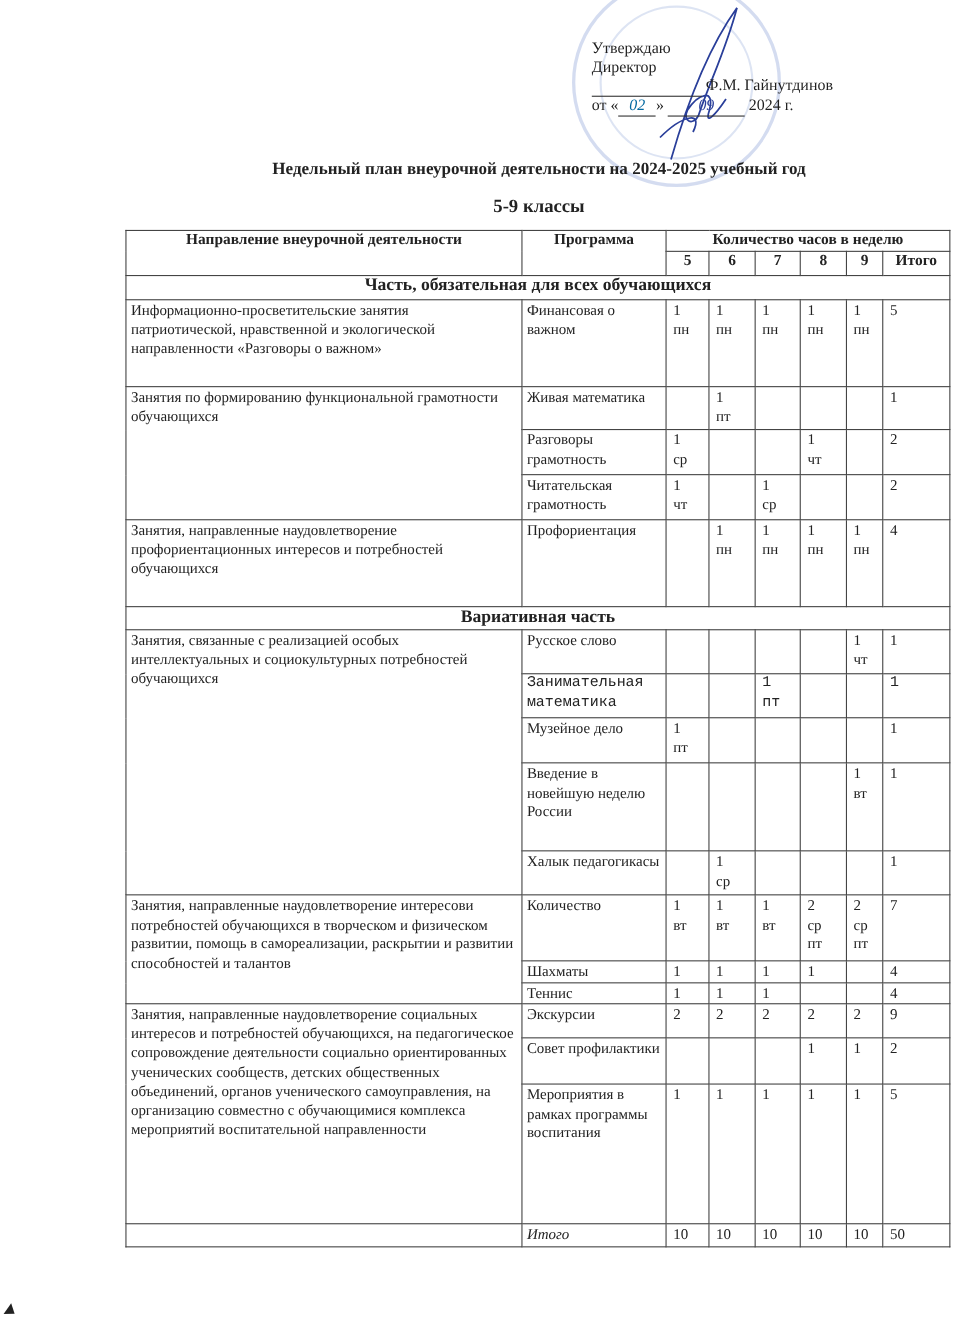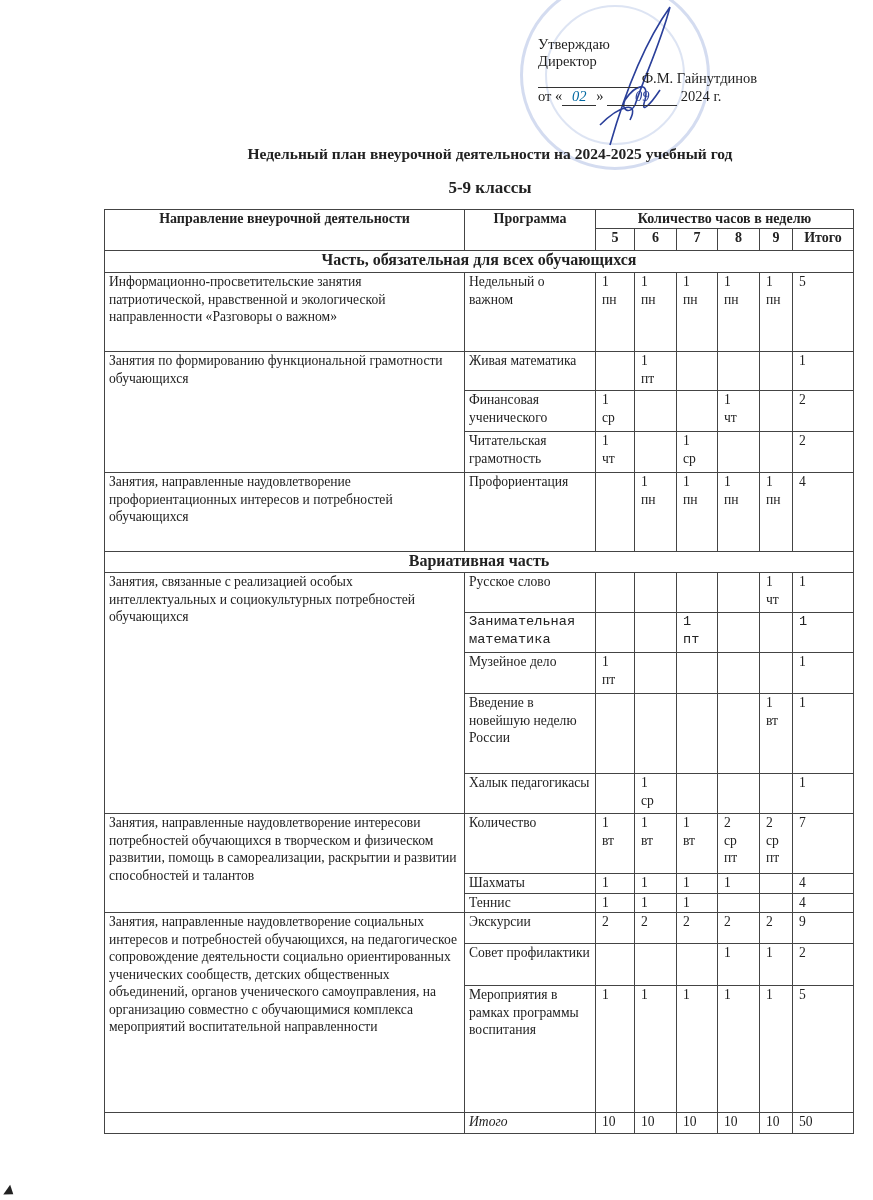--- a/index.html
+++ b/index.html
@@ -10,21 +10,21 @@
   .approval .sig-blank { display:inline-block; width:100px; border-bottom:1px solid #333; }
   .approval .date-blank { display:inline-block; border-bottom:1px solid #333; }
   .stamp { position:absolute; left:520px; top:-20px; width:190px; height:190px; border-radius:50%;
            border:3px solid rgba(100,130,200,0.28); box-sizing:border-box; pointer-events:none; }
   .stamp::after { content:""; position:absolute; left:22px; top:22px; right:22px; bottom:22px;
            border-radius:50%; border:2px solid rgba(100,130,200,0.22); }
   .signature { position:absolute; left:590px; top:5px; pointer-events:none; }
   .title { position:absolute; left:0; width:100%; text-align:center; font-weight:bold; }
   .doc-title { top:145px; font-size:15.5px; left:100px; width:780px; }
   .doc-sub { top:178px; font-size:17px; left:100px; width:780px; }
-  table.plan { position:absolute; left:104px; top:209px; width:749px; border-collapse:collapse;
+  table.plan { position:absolute; left:114px; top:209px; width:749px; border-collapse:collapse;
                font-size:13.6px; line-height:17.5px; table-layout:fixed; }
   table.plan td, table.plan th { border:1px solid #444; vertical-align:top; padding:0 4px; text-align:left; font-weight:normal; }
   table.plan th { font-weight:bold; text-align:center; vertical-align:top; font-size:14px; }
   table.plan td.section { text-align:center; font-weight:bold; font-size:16px; }
   td.num { padding-left:6px !important; }
   td.italic { font-style:italic; }
   .mark { position:absolute; left:6px; top:1186px; width:0; height:0;
           border-left:8px solid #222; border-top:6px solid transparent; border-bottom:6px solid transparent; transform:rotate(35deg); }
 </style>
 </head>
@@ -74,21 +74,21 @@
       <th>9</th>
       <th>Итого</th>
     </tr>
   </thead>
   <tbody id="plan-body">
       <tr style="height: 22px;">
         <td colspan="8" class="section">Часть, обязательная для всех обучающихся</td>
       </tr>
       <tr style="height: 79px;">
         <td rowspan="1">Информационно-просветительские занятия патриотической, нравственной и экологической направленности «Разговоры о важном»</td>
-        <td>Недельный о важном</td>
+        <td>Финансовая о важном</td>
         <td class="num" style="white-space: pre-line;">1
 пн</td>
         <td class="num" style="white-space: pre-line;">1
 пн</td>
         <td class="num" style="white-space: pre-line;">1
 пн</td>
         <td class="num" style="white-space: pre-line;">1
 пн</td>
         <td class="num" style="white-space: pre-line;">1
 пн</td>
@@ -99,21 +99,21 @@
         <td>Живая математика</td>
         <td class="num"></td>
         <td class="num" style="white-space: pre-line;">1
 пт</td>
         <td class="num"></td>
         <td class="num"></td>
         <td class="num"></td>
         <td class="num">1</td>
       </tr>
       <tr style="height: 41px;">
-        <td>Финансовая ученического</td>
+        <td>Разговоры грамотность</td>
         <td class="num" style="white-space: pre-line;">1
 ср</td>
         <td class="num"></td>
         <td class="num"></td>
         <td class="num" style="white-space: pre-line;">1
 чт</td>
         <td class="num"></td>
         <td class="num">2</td>
       </tr>
       <tr style="height: 41px; padding-left: 44px;">

